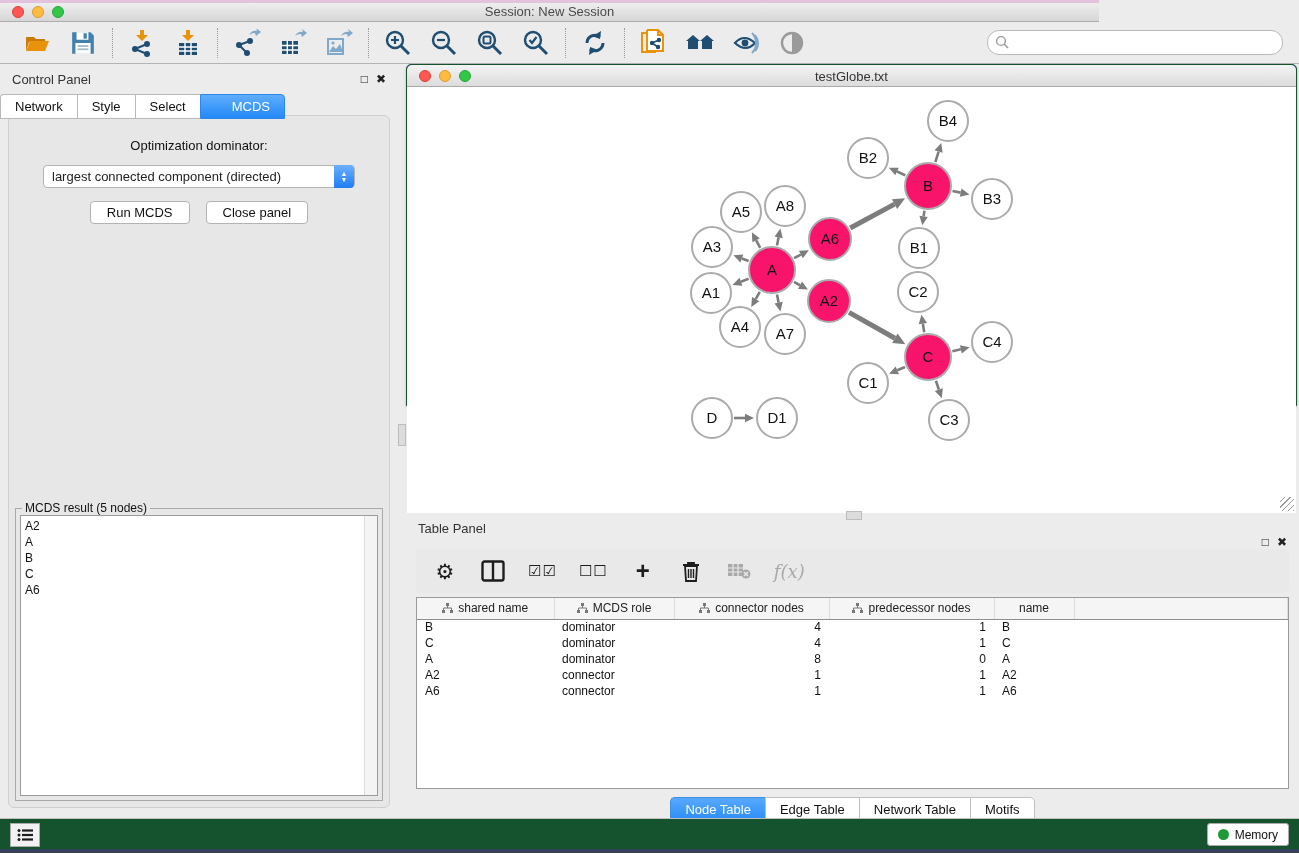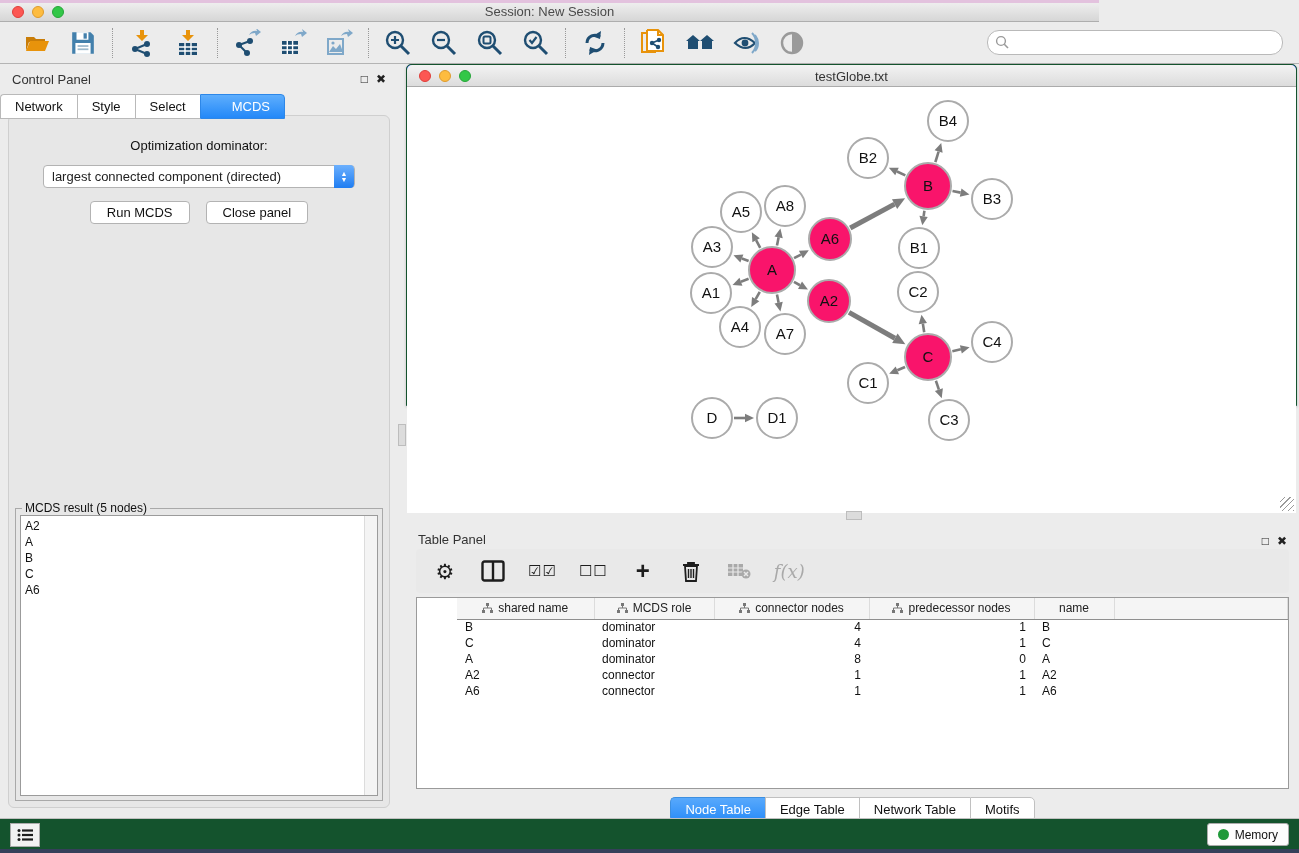--- a/index.html
+++ b/index.html
@@ -71,30 +71,30 @@
     border-radius:5px 5px 0 0; position:relative; }
   .netwin .ntitle .wtitle2 { width:100%; text-align:center; font-size:13px; color:#333; padding-top:4px; }
   .netcanvas { position:relative; width:889px; height:426px; background:#fff; overflow:hidden; }
   .resizegrip { position:absolute; right:2px; bottom:2px; width:14px; height:14px;
     background:repeating-linear-gradient(135deg, transparent 0 3px, #9a9a9a 3px 4px); }
   .hdivider { position:absolute; left:0; top:450px; width:893px; height:7px; background:#ececec; }
   .hgrip { position:absolute; left:440px; top:-3px; width:16px; height:9px; background:#dcdcdc; border:1px solid #bdbdbd; }
 
   
   .tablepanel { position:absolute; left:0; top:457px; width:893px; height:297px; }
-  .tp-header { height:26px; display:flex; align-items:flex-end; padding:0 12px; }
+  .tp-header { height:26px; display:flex; align-items:flex-start; padding:0 12px;flex-direction:column; }
   .tp-toolbar { margin:2px 10px 0 10px; height:44px; background:#e9e9e9; border-radius:4px;
     display:flex; align-items:center; gap:22px; padding:0 16px; }
   .tpicon { display:flex; align-items:center; justify-content:center; min-width:26px; height:30px; color:#1d1d1d; }
   .tpicon.disabled { color:#a9a9a9; }
   .gear { font-size:21px; line-height:21px; }
   .checks { font-size:15px; letter-spacing:1px; }
   .plus { font-size:24px; font-weight:900; line-height:20px; }
   .fx { font-family:"DejaVu Serif", serif; font-style:italic; font-size:18px; color:#a9a9a9; }
-  .datatable { margin:4px 10px 0 10px; height:192px; background:#fff; border:1px solid #9a9a9a; overflow:hidden;padding-left:40px; }
+  .datatable { margin:4px 10px 0 10px; height:192px; background:#fff; border:1px solid #9a9a9a; overflow:hidden; }
   table.grid { border-collapse:collapse; width:100%; table-layout:fixed; font-size:12px; }
   table.grid th { background:#f5f5f5; border-bottom:1px solid #8f8f8f; border-right:1px solid #dcdcdc;
     font-weight:normal; height:21px; color:#222; }
   table.grid th .hwrap { display:flex; align-items:center; justify-content:center; gap:5px; }
   table.grid td { height:16px; padding:0 8px; color:#111; white-space:nowrap; overflow:hidden; }
   td.num { text-align:right; }
   .tp-tabs { display:flex; justify-content:center; margin-top:8px; }
   .seg { font-size:13px; padding:4px 14px; background:#fff; border:1px solid #c0c0c0; border-right:none; color:#111; }
   .seg:first-child { border-radius:5px 0 0 5px; }
   .seg:last-child { border-right:1px solid #c0c0c0; border-radius:0 5px 5px 0; }

